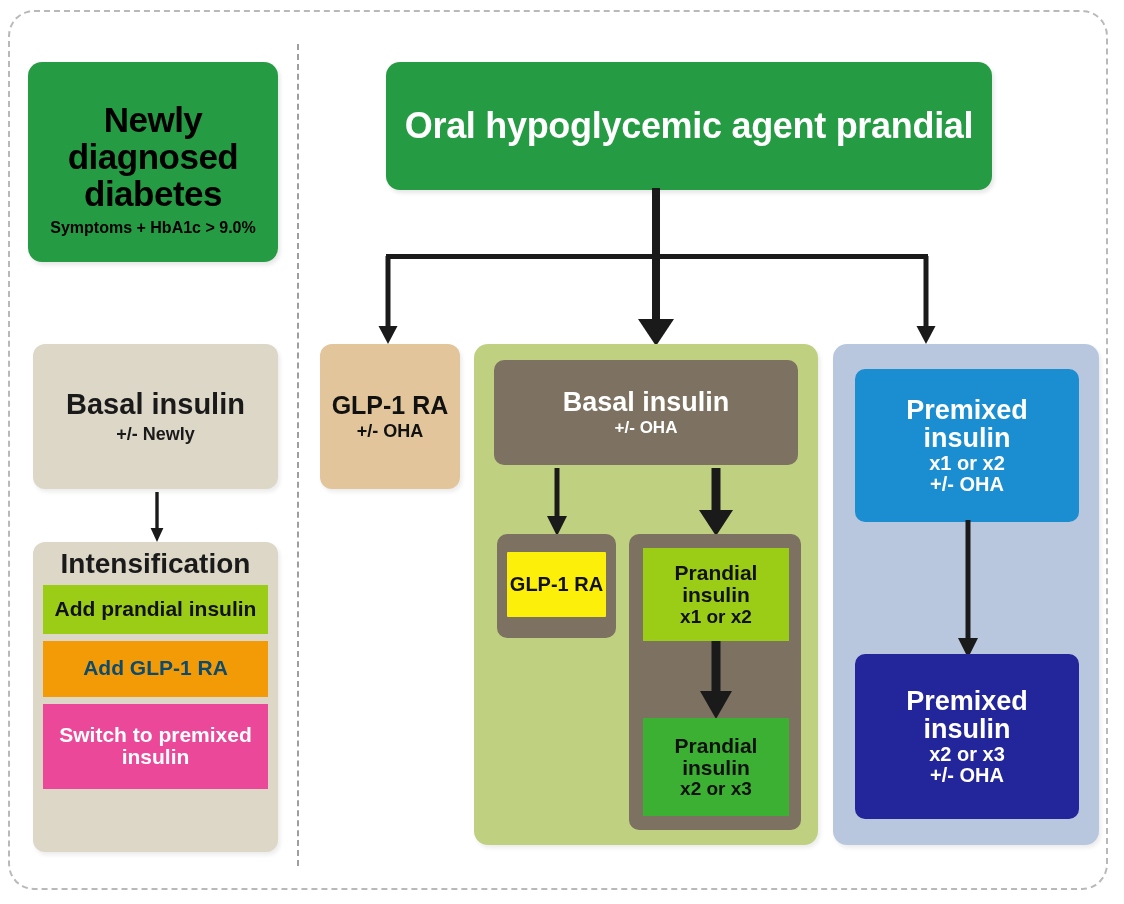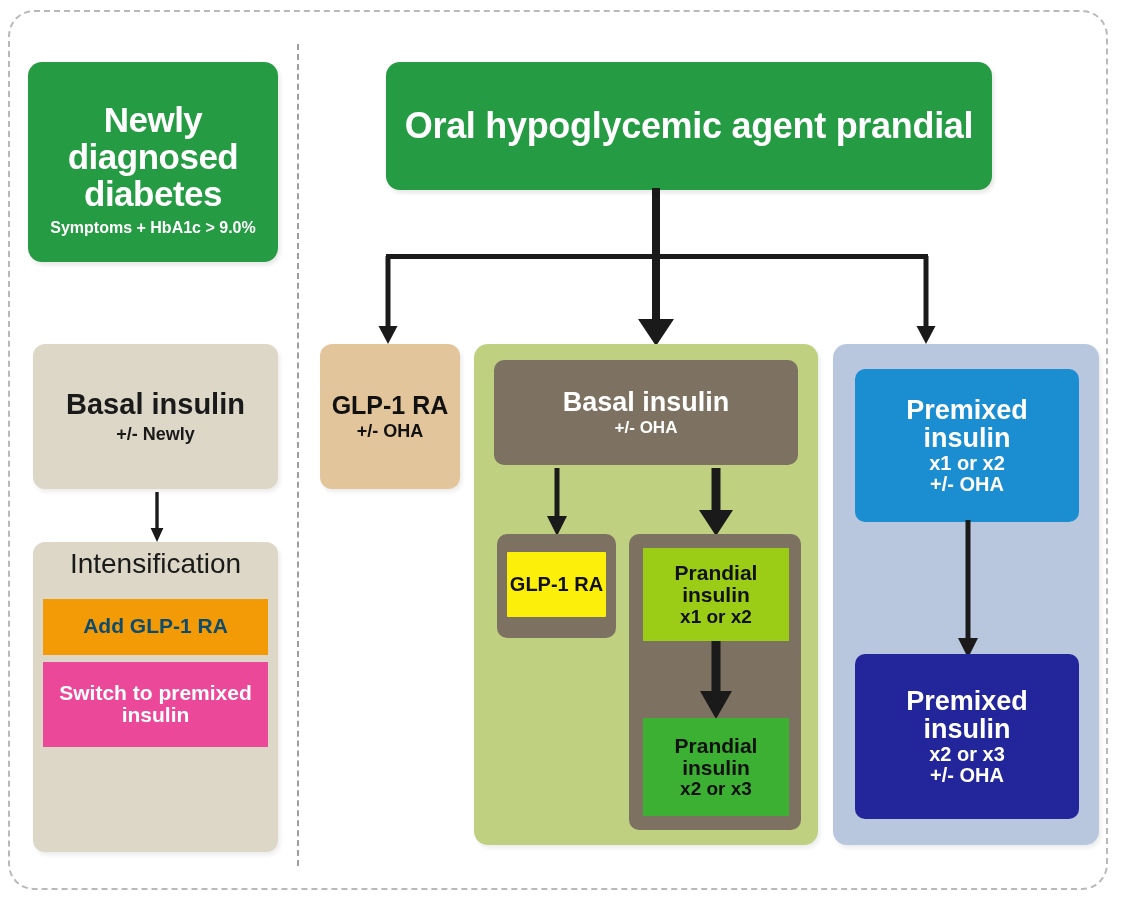--- a/index.html
+++ b/index.html
@@ -53,21 +53,21 @@
   .sub {
     display: block;
     font-weight: bold;
   }
 
   
   #box-newly-diagnosed {
     left: 28px; top: 62px; width: 250px; height: 200px;
     background: #259b43;
     border-radius: 14px;
-    color: #ffffff;
+    color: #000000;
     padding: 24px 6px 10px 6px;
     box-shadow: 2px 3px 4px rgba(0,0,0,0.10);
   }
   #box-newly-diagnosed .ttl { font-size: 35px; letter-spacing: -0.5px; }
   #box-newly-diagnosed .sub { font-size: 16px; margin-top: 8px; }
 
   #box-basal-left {
     left: 33px; top: 344px; width: 245px; height: 145px;
     background: #ddd7c8;
     border-radius: 12px;
@@ -79,21 +79,21 @@
 
   #box-intensification {
     left: 33px; top: 542px; width: 245px; height: 310px;
     background: #ddd7c8;
     border-radius: 12px;
     color: #1a1a1a;
     justify-content: flex-start;
     padding: 5px 10px 10px 10px;
     box-shadow: 2px 3px 4px rgba(0,0,0,0.08);
   }
-  #intensification-title { font-size: 28px; font-weight: normal; margin: 2px 0 20px 0; }
+  #intensification-title { font-size: 28px; font-weight: bold; margin: 2px 0 6px 0; }
   .intens-row {
     width: 100%;
     box-sizing: border-box;
     display: flex; align-items: center; justify-content: center;
     text-align: center;
     font-weight: bold;
     margin-bottom: 7px;
     line-height: 1.08;
   }
   #row-add-prandial { background: #9ccd16; color: #111111; font-size: 21px; height: 49px; }
@@ -235,20 +235,23 @@
     <span class="sub">+/- Newly</span>
   </div>
 
   <svg id="arrow-left-basal-to-intens" viewBox="0 0 14 50">
     <line x1="7" y1="0" x2="7" y2="38" stroke="#1a1a1a" stroke-width="3.4"></line>
     <polygon points="7,50 0.6,36 13.4,36" fill="#1a1a1a"></polygon>
   </svg>
 
   <div class="box" id="box-intensification">
     <div id="intensification-title">Intensification</div>
+    <div class="intens-row" id="row-add-prandial">
+      <span>Add prandial insulin</span>
+    </div>
     <div class="intens-row" id="row-add-glp1">
       <span>Add GLP-1 RA</span>
     </div>
     <div class="intens-row" id="row-switch-premixed">
       <span>Switch to premixed insulin</span>
     </div>
   </div>
 
   <div class="box" id="box-oha-failure">
     <span class="ttl">Oral hypoglycemic agent prandial</span>

